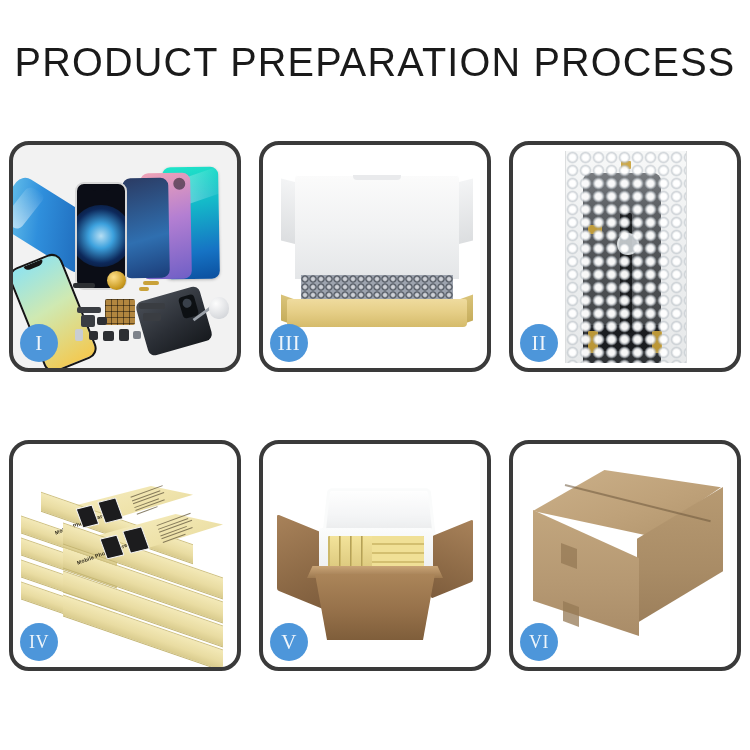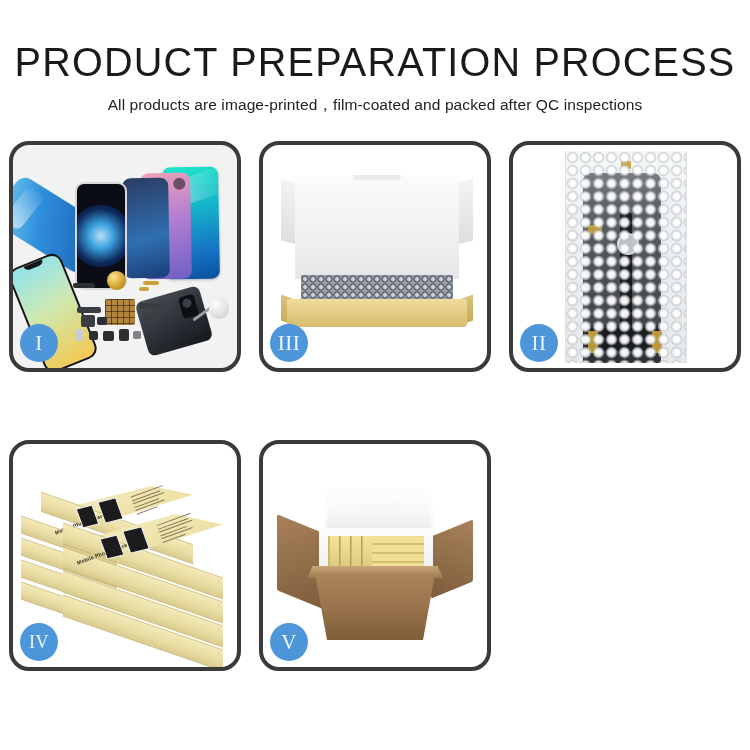--- a/index.html
+++ b/index.html
@@ -290,21 +290,20 @@
   .sealed .tape2{position:absolute;left:34px;top:134px;width:16px;height:20px;
     background:rgba(150,122,86,.75);transform:skewY(20deg);}
 </style>
 </head>
 <body>
 
 <div class="page">
 
   <div class="header">
     <h1 class="title">PRODUCT PREPARATION PROCESS</h1>
-    <p class="subtitle">All products are image-printed，film-coated and packed after QC inspections</p>
   </div>
 
   <div class="grid">
 
     <div class="row r1">
 
       <div class="cell">
         <div class="panel tinted">
           <div class="scene">
             <div class="p1-band">
@@ -461,16 +460,31 @@
                 </div>
               </div>
               <div class="rim"></div>
               <div class="body"></div>
             </div>
           </div>
           <div class="badge">V</div>
         </div>
       </div>
 
+      <div class="cell">
+        <div class="panel">
+          <div class="scene">
+            <div class="sealed">
+              <div class="topface"></div>
+              <div class="sideface"></div>
+              <div class="frontface"></div>
+              <div class="seam"></div>
+              <div class="tape1"></div>
+              <div class="tape2"></div>
+            </div>
+          </div>
+          <div class="badge small">VI</div>
+        </div>
+      </div>
 
     </div>
   </div>
 </div>
 
 </body></html>

